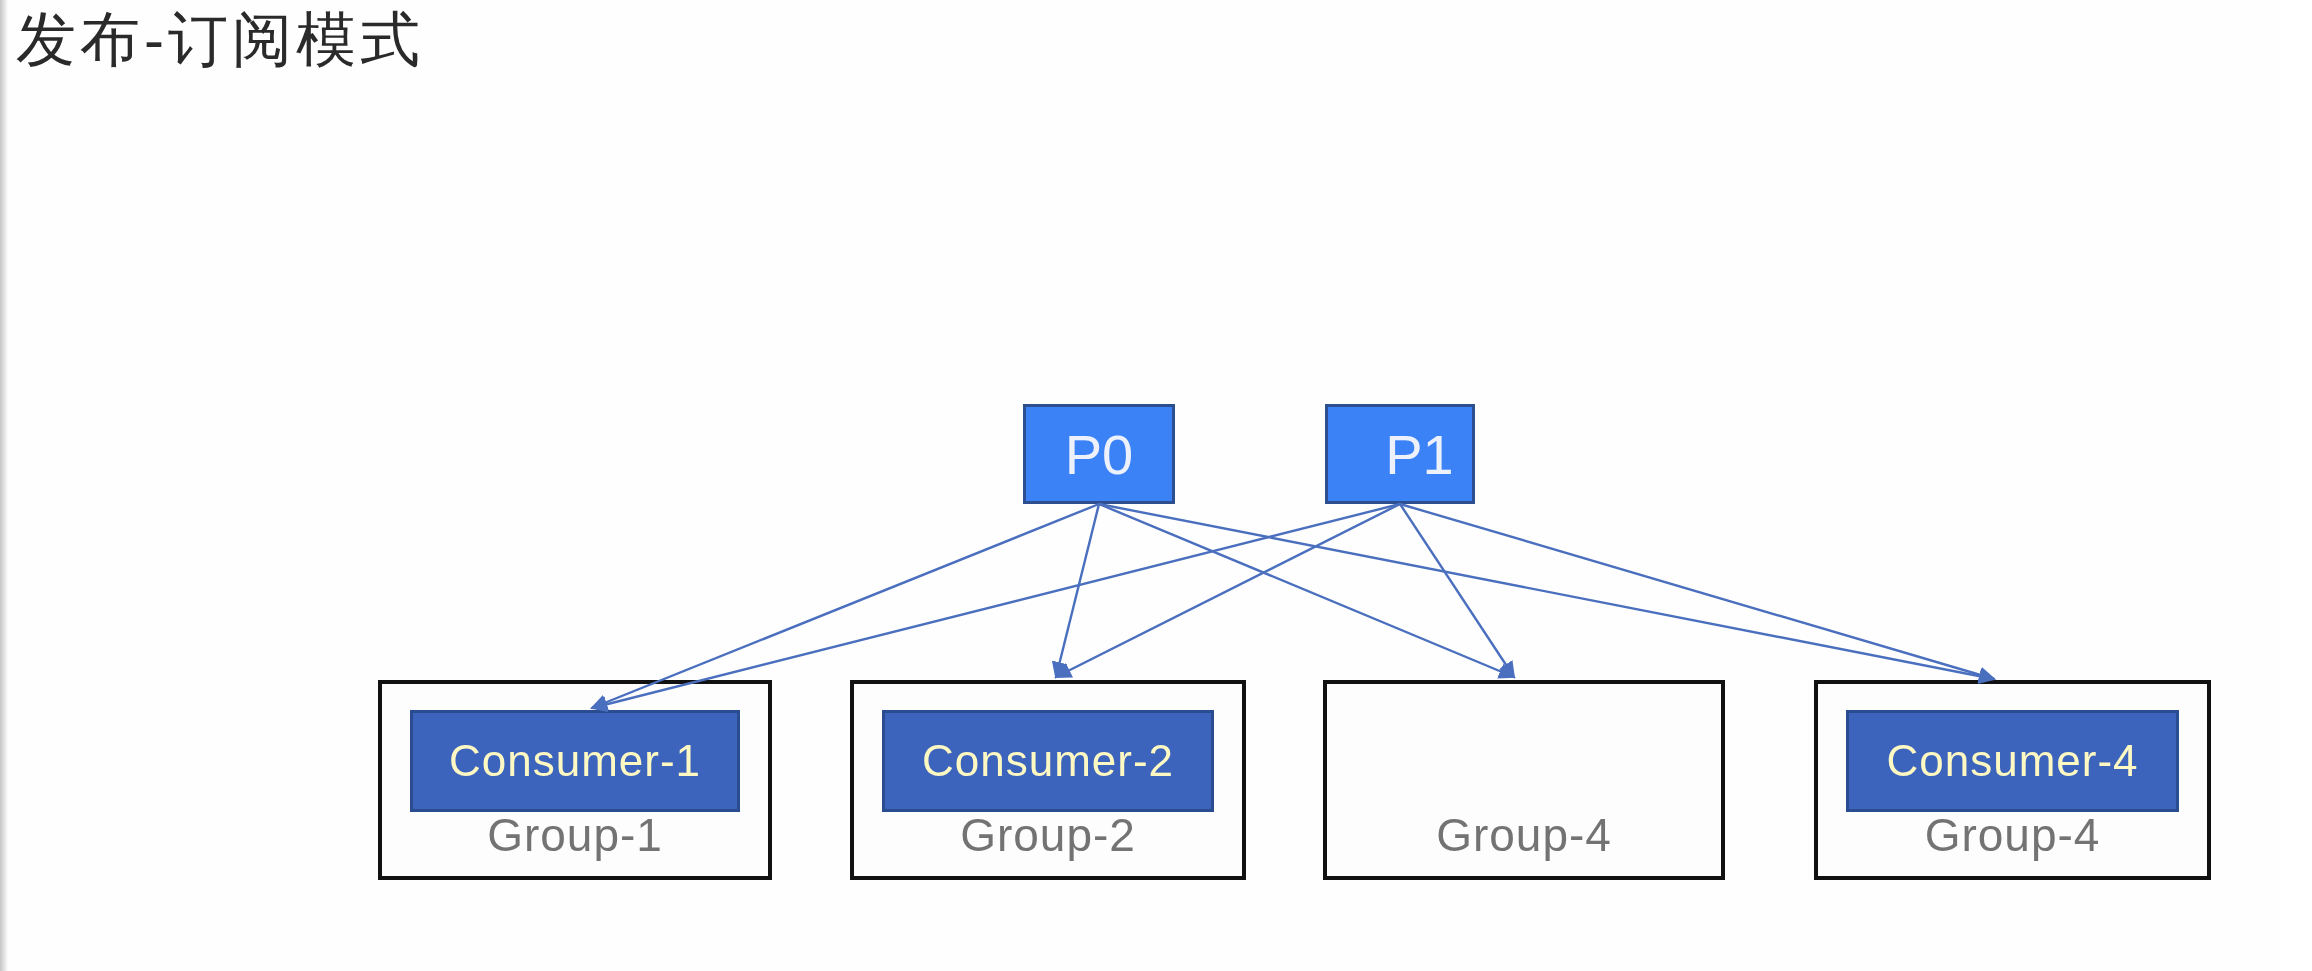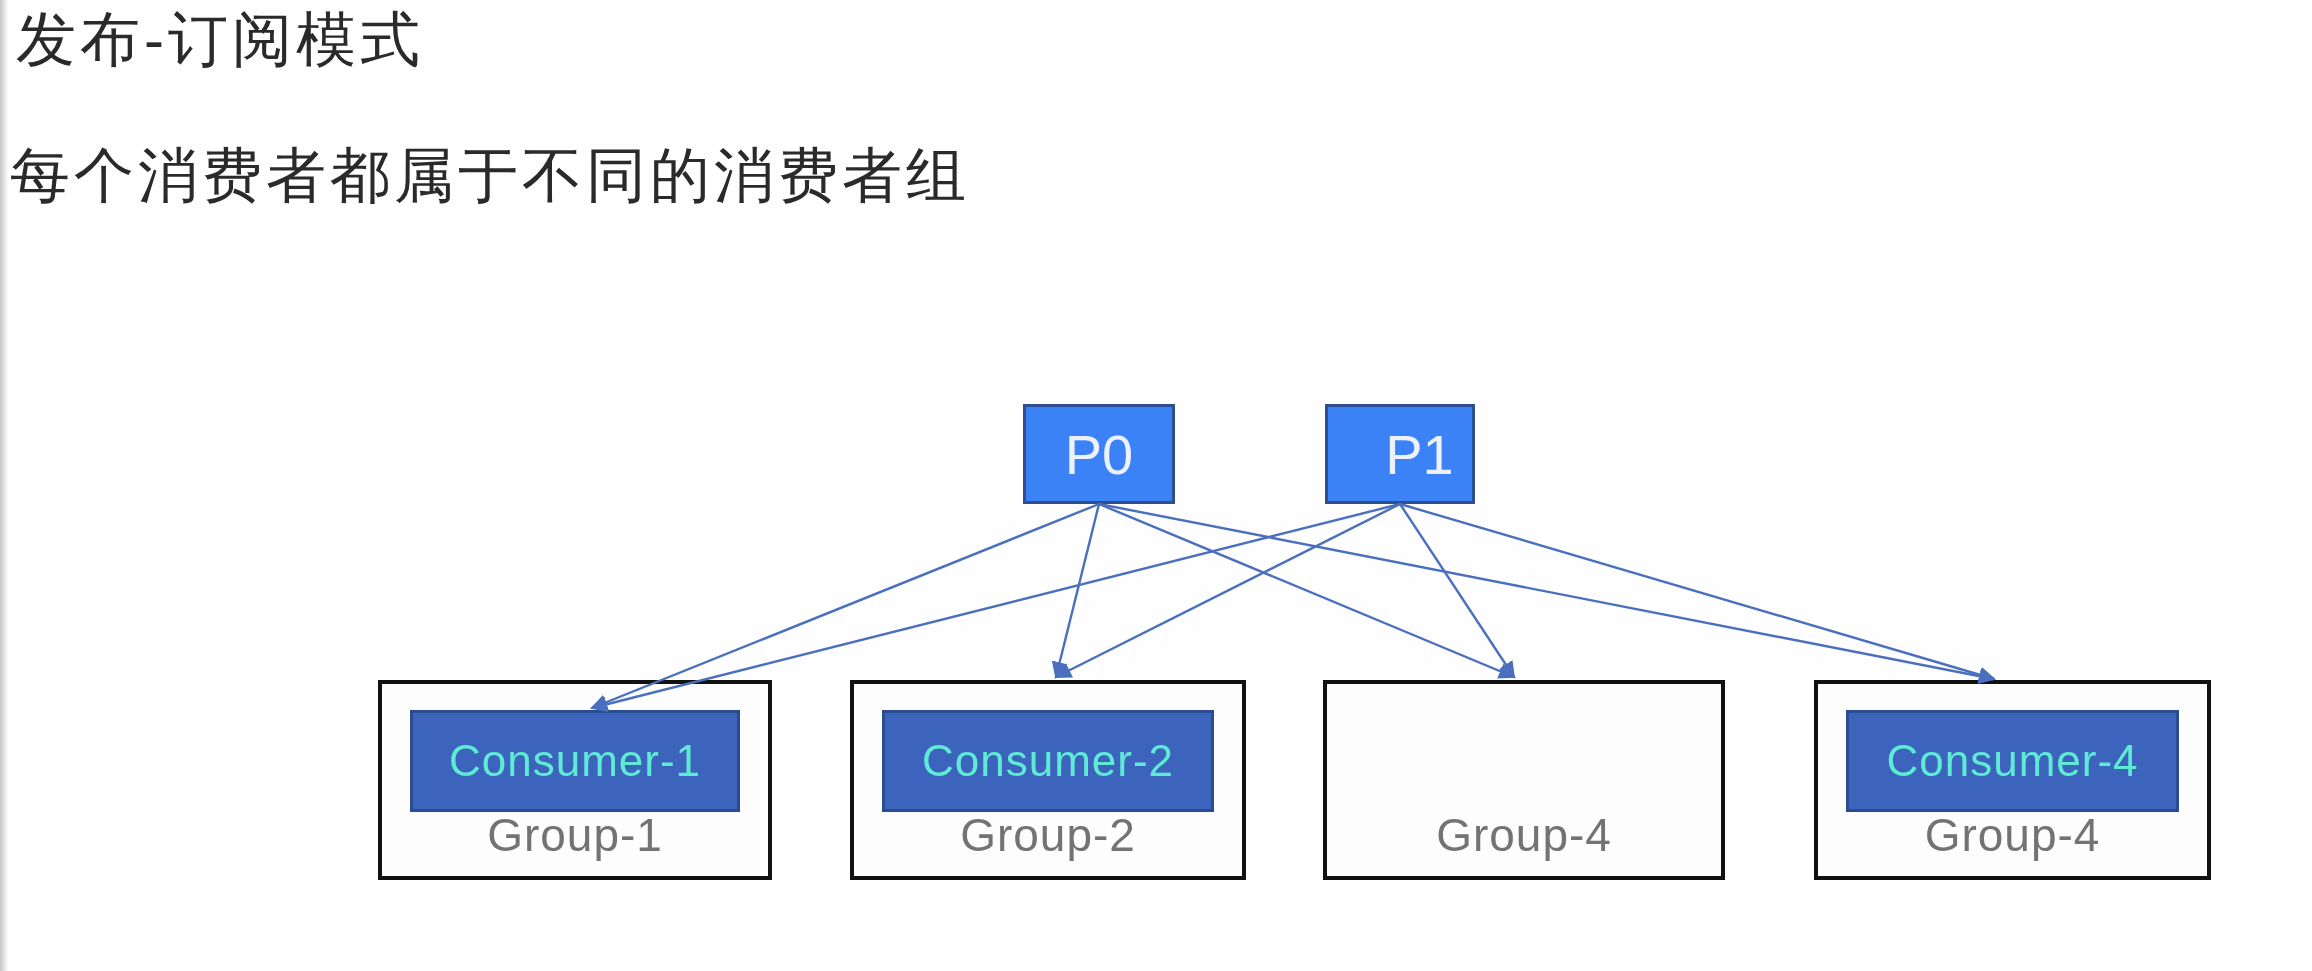--- a/index.html
+++ b/index.html
@@ -70,21 +70,21 @@
     left: 28px;
     right: 28px;
     top: 26px;
     height: 102px;
     background: #3d64bc;
     border: 3px solid #2a4c90;
     box-sizing: border-box;
     display: flex;
     align-items: center;
     justify-content: center;
-    color: #5eead4;
+    color: #fef9c3;
     font-size: 44px;
     letter-spacing: 1px;
   }
   .group-label {
     position: absolute;
     left: 0;
     right: 0;
     bottom: 14px;
     text-align: center;
     color: #737373;
@@ -98,21 +98,20 @@
     height: 971px;
     pointer-events: none;
   }
 </style>
 </head>
 <body>
 
 <div id="slide">
 
   <div id="title-line1" class="title">发布-订阅模式</div>
-  <div id="title-line2" class="title">每个消费者都属于不同的消费者组</div>
 
   <div id="partition-p0" class="partition-box">
     <span>P0</span>
   </div>
   <div id="partition-p1" class="partition-box">
     <span>P1</span>
   </div>
 
   <div id="group-box-1" class="group-box">
     <div class="consumer-box">

